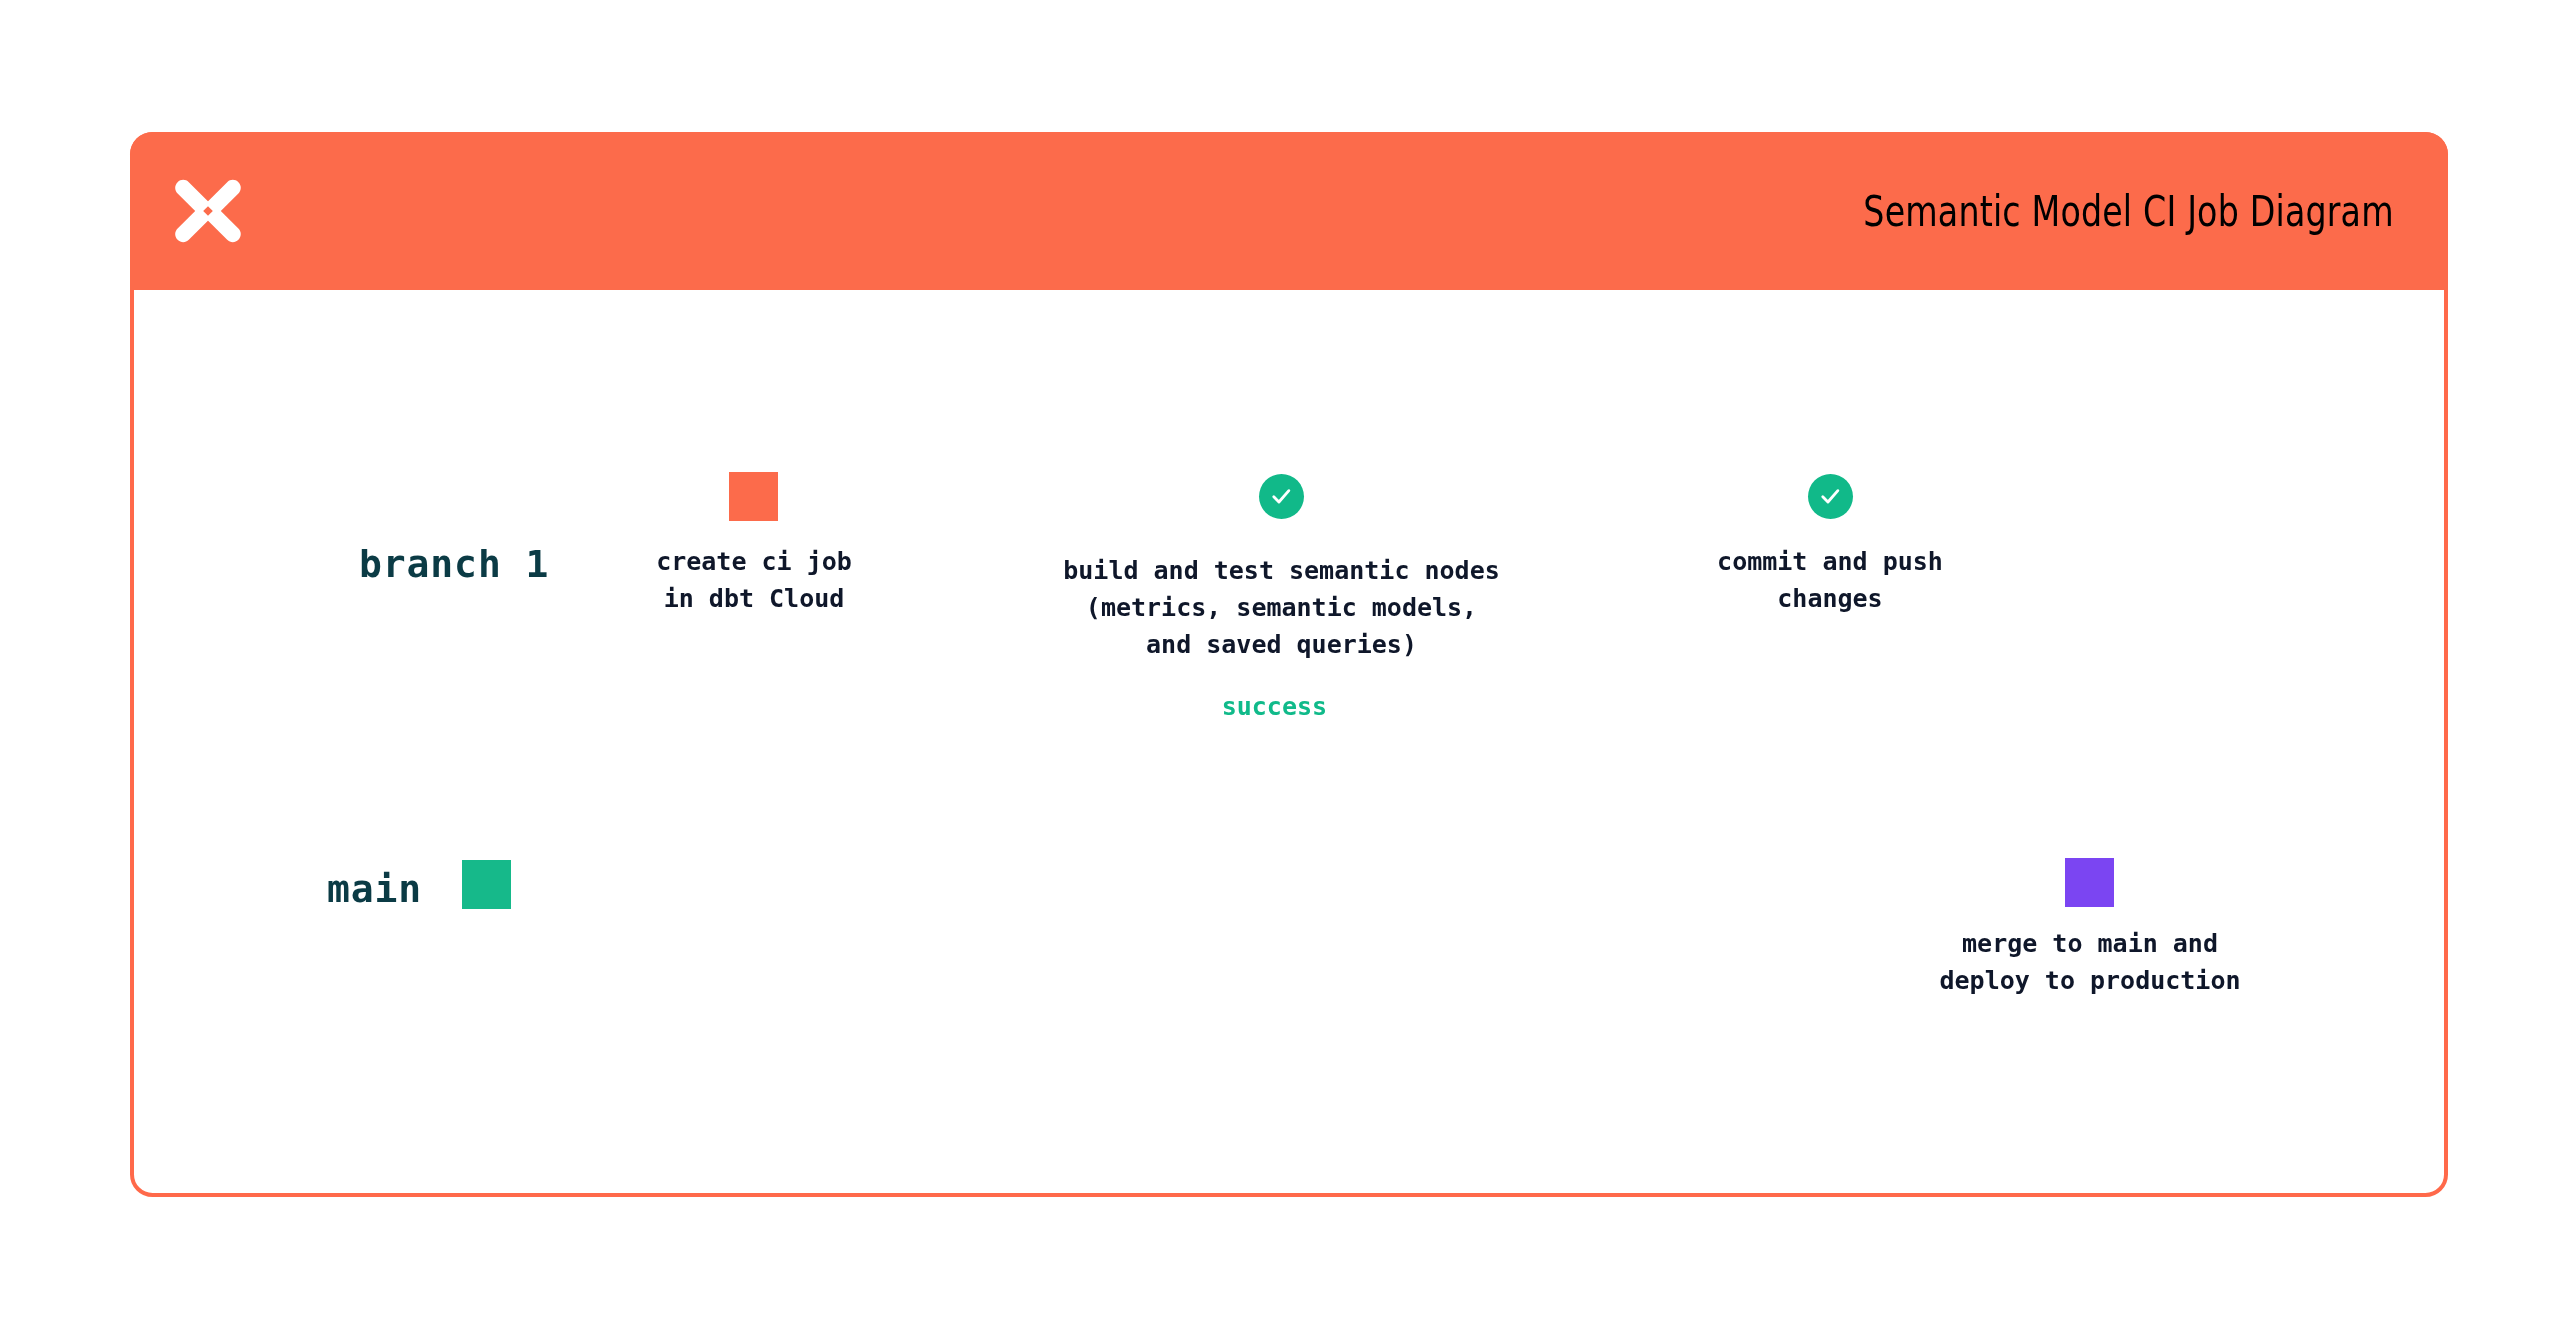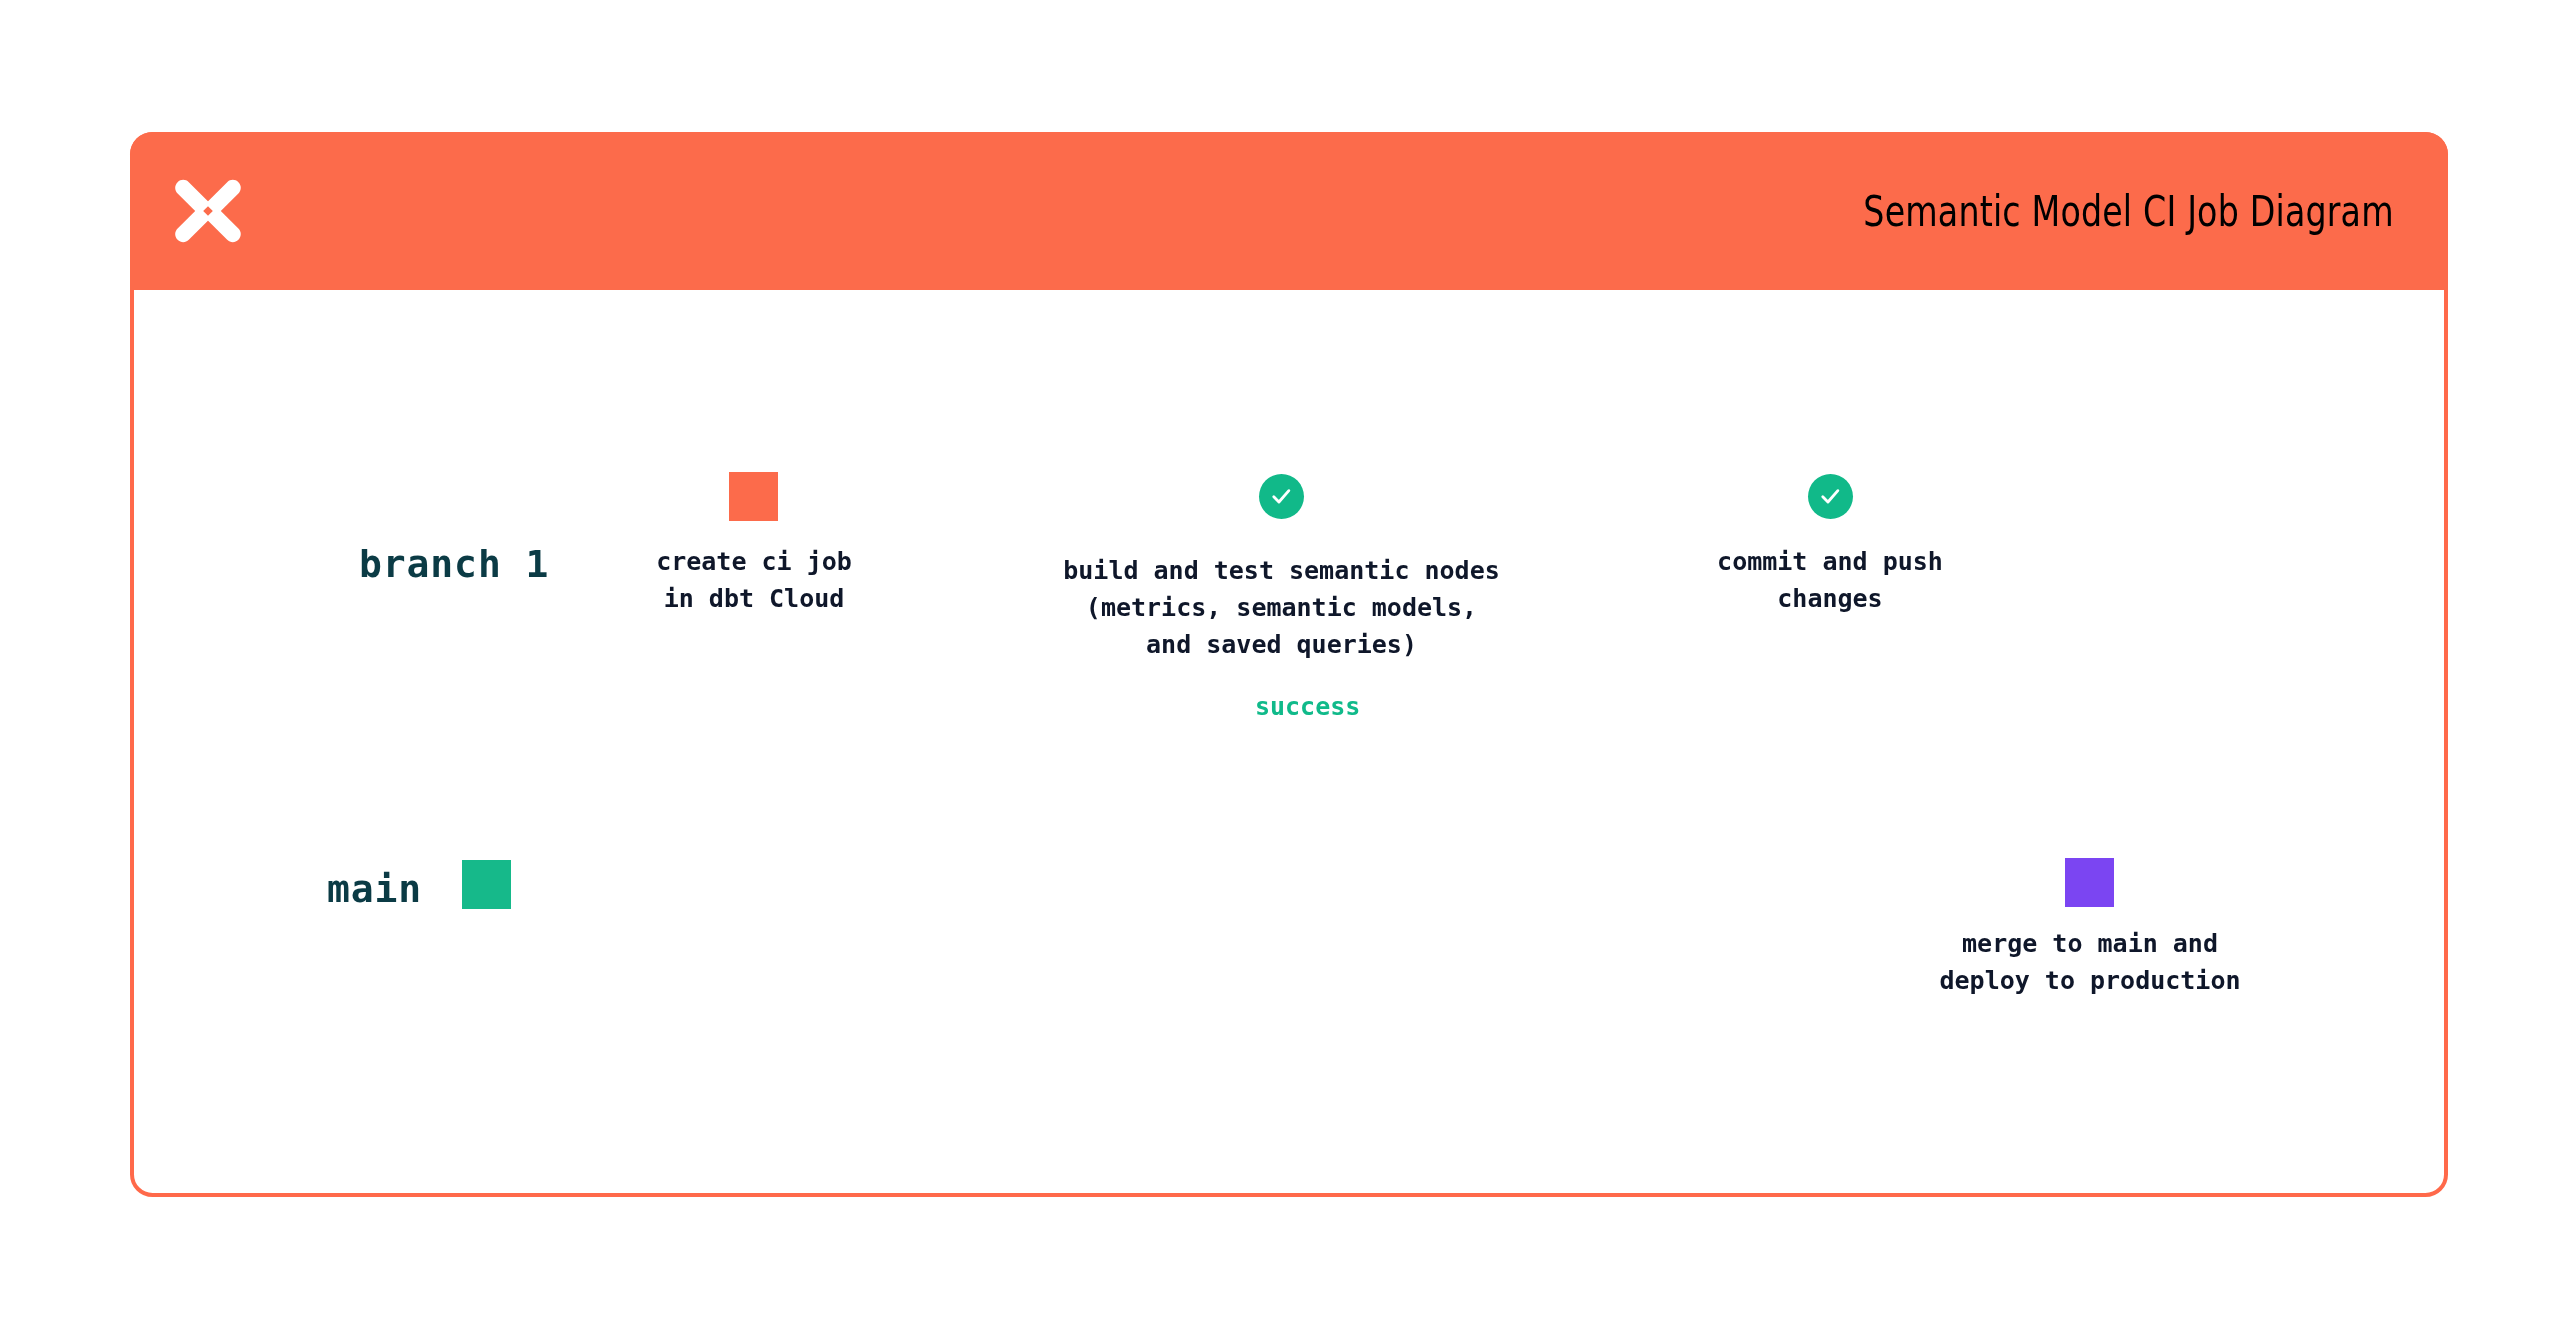--- a/index.html
+++ b/index.html
@@ -136,21 +136,21 @@
   #caption-build  { left: 978px; top: 552px; width: 607px; }
   #caption-commit { left: 1622px; top: 543px; width: 416px; }
   #caption-merge  { left: 1869px; top: 925px; width: 442px; }
 
   
   #loop-label {
     position: absolute;
     left: 1213px;
     top: 689px;
     width: 156px;
-    text-align: right;
+    text-align: left;
     color: #10BA8A;
     font-family: "DejaVu Sans Mono", "Liberation Mono", monospace;
     font-weight: bold;
     font-size: 25px;
     background: #ffffff;
     padding: 2.6px 8.7px;
     box-sizing: border-box;
   }
 </style>
 </head>

